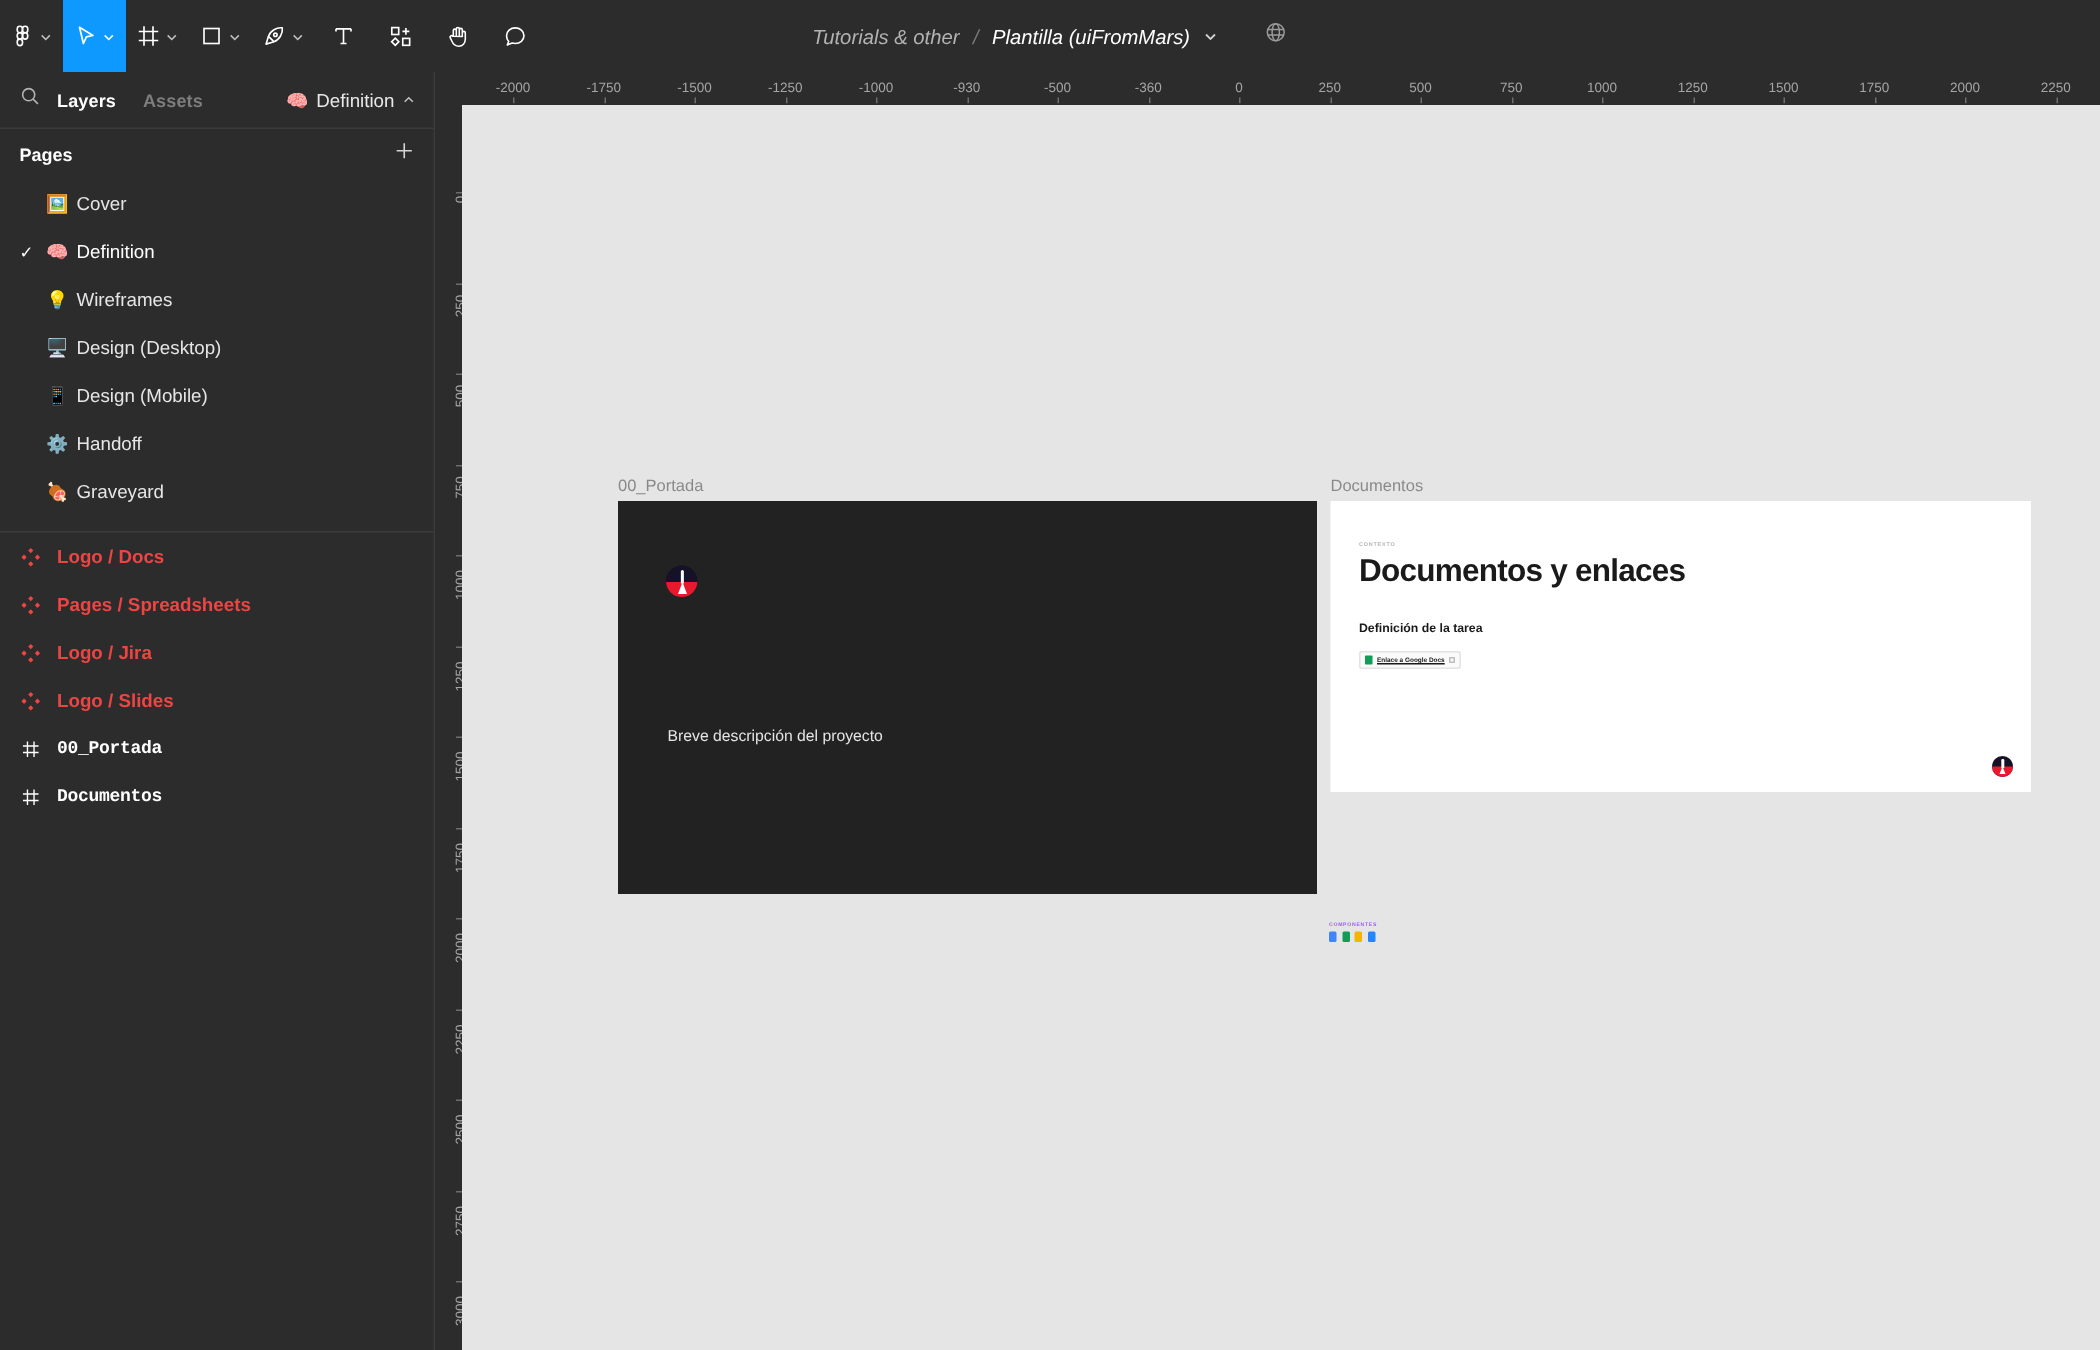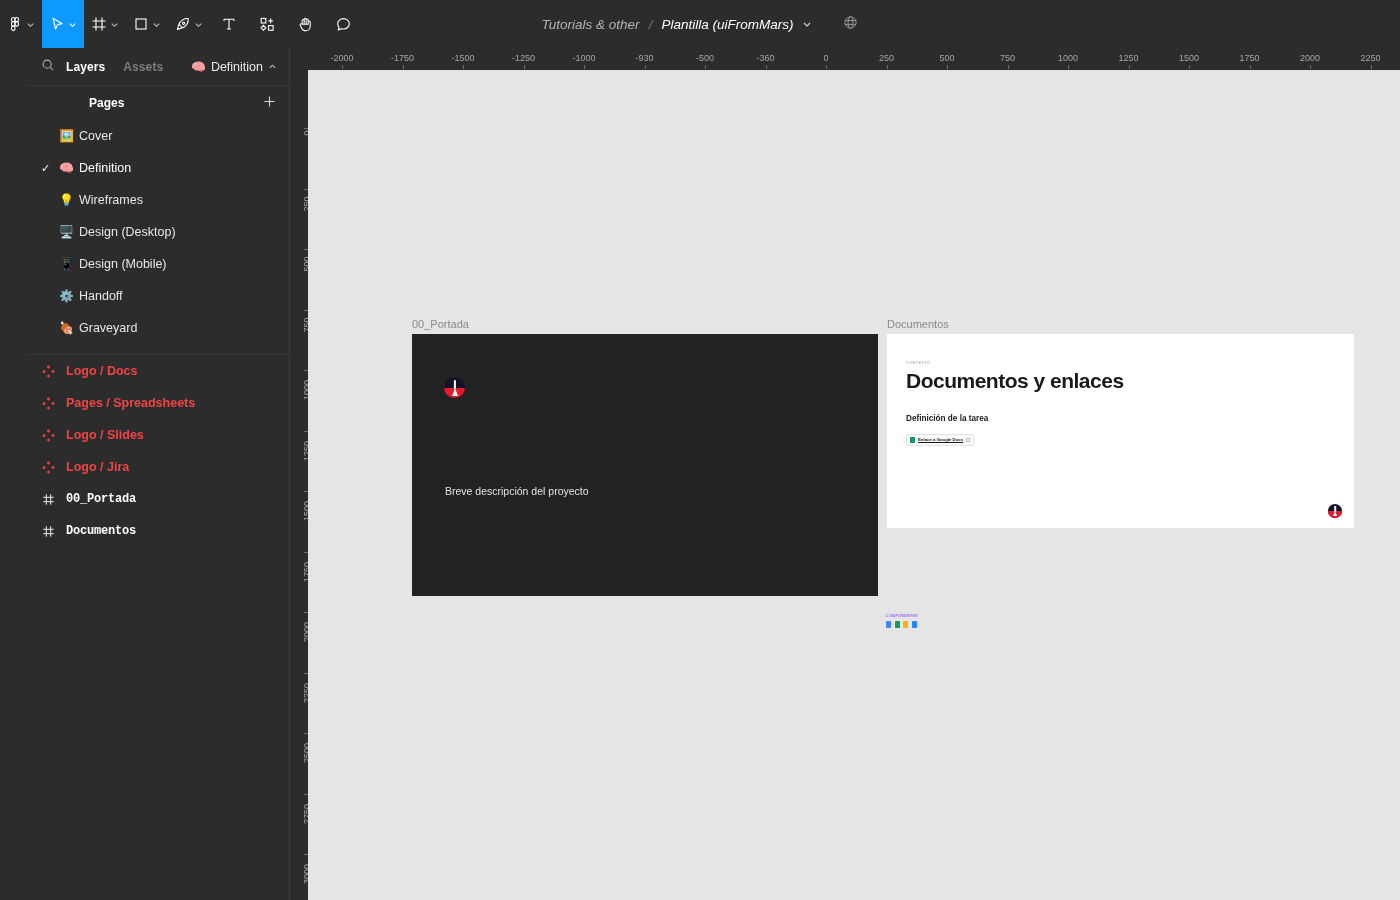--- a/index.html
+++ b/index.html
@@ -45,42 +45,41 @@
   .title-caret { width: 10px; height: 10px; color: #d0d0d0; }
   .globe { color: #9a9a9a; margin-left: 22px; }
 
   
   #sidebar {
     position: absolute; left: 0; top: 48px;
     width: 290px; height: 852px;
     background: #2c2c2c;
     border-right: 1px solid #3b3b3b;
     z-index: 20;
-    padding-left: 28px;
   }
   #panel-head {
     height: 38px; display: flex; align-items: center;
     padding: 0 12px 0 13px;
     border-bottom: 1px solid #3b3b3b;
   }
   #panel-head .search-ico { color: #b3b3b3; margin-right: 11px; }
   .ptab { font-size: 12px; font-weight: 700; color: #7d7d7d; margin-right: 18px; letter-spacing: .1px; }
   .ptab.on { color: #ffffff; }
   #page-selector {
     margin-left: auto; display: flex; align-items: center; gap: 5px;
     color: #e8e8e8; font-size: 12.5px;
   }
   #page-selector .emo { font-size: 12px; }
   .chev-up { width: 9px; height: 9px; color: #c0c0c0; }
 
   #pages-head {
     height: 34px; display: flex; align-items: center;
     padding: 0 12px 0 13px;
   }
-  #pages-head .lbl { font-size: 12px; font-weight: 700; color: #ffffff; margin-left: 48px; }
+  #pages-head .lbl { font-size: 12px; font-weight: 700; color: #ffffff; }
   #pages-head .plus { margin-left: auto; color: #d6d6d6; }
 
   .page-row {
     height: 32px; display: flex; align-items: center;
     padding-left: 13px; font-size: 12.5px; color: #e6e6e6;
   }
   .page-row .check { width: 18px; flex: none; color: #ffffff; font-size: 11px; }
   .page-row .emo { width: 20px; flex: none; font-size: 12px; line-height: 1; }
   .page-row .txt { white-space: nowrap; }
   .page-row.sel .txt { color: #ffffff; font-weight: 400; }
@@ -408,29 +407,29 @@
           </svg>
         </span>
         <span class="ltxt">Pages / Spreadsheets</span>
       </div>
       <div class="layer-row comp">
         <span class="lico">
           <svg width="13" height="13" viewBox="0 0 14 14" fill="currentColor">
             <path d="M7 0.3 L8.9 2.2 L7 4.1 L5.1 2.2 Z M7 9.9 L8.9 11.8 L7 13.7 L5.1 11.8 Z M2.2 5.1 L4.1 7 L2.2 8.9 L0.3 7 Z M11.8 5.1 L13.7 7 L11.8 8.9 L9.9 7 Z"></path>
           </svg>
         </span>
-        <span class="ltxt">Logo / Slides</span>
+        <span class="ltxt">Logo / Jira</span>
       </div>
       <div class="layer-row comp">
         <span class="lico">
           <svg width="13" height="13" viewBox="0 0 14 14" fill="currentColor">
             <path d="M7 0.3 L8.9 2.2 L7 4.1 L5.1 2.2 Z M7 9.9 L8.9 11.8 L7 13.7 L5.1 11.8 Z M2.2 5.1 L4.1 7 L2.2 8.9 L0.3 7 Z M11.8 5.1 L13.7 7 L11.8 8.9 L9.9 7 Z"></path>
           </svg>
         </span>
-        <span class="ltxt">Logo / Jira</span>
+        <span class="ltxt">Logo / Slides</span>
       </div>
       <div class="layer-row frame">
         <span class="lico">
           <svg width="13" height="13" viewBox="0 0 16 16" fill="none" stroke="currentColor" stroke-width="1.15">
             <path d="M5.3 1.6 V14.4 M10.7 1.6 V14.4 M1.6 5.3 H14.4 M1.6 10.7 H14.4"></path>
           </svg>
         </span>
         <span class="ltxt">00_Portada</span>
       </div>
       <div class="layer-row frame">

